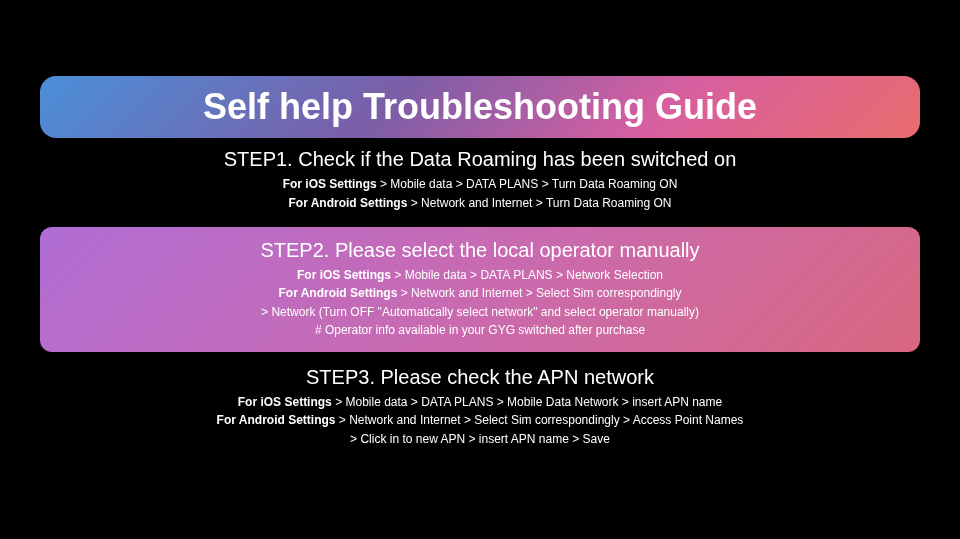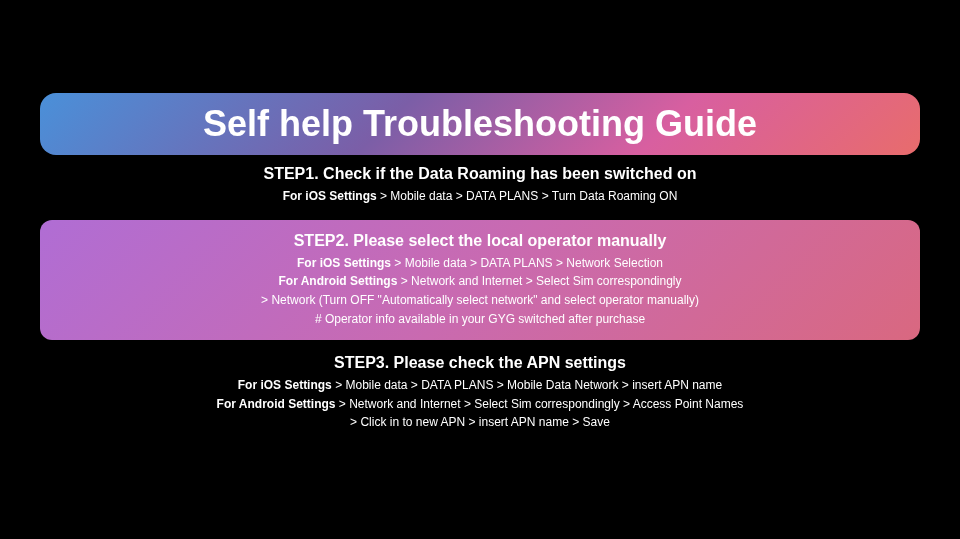--- a/index.html
+++ b/index.html
@@ -45,22 +45,22 @@
 
     .step-section.highlighted {
       background: linear-gradient(135deg, #b06dd4 0%, #c96ab0 50%, #d96880 100%);
       border-radius: 12px;
       padding: 12px 8px;
       margin-bottom: 14px;
     }
 
     .step-title {
       color: #ffffff;
-      font-size: 16px;
-      font-weight: 700;
+      font-size: 20px;
+      font-weight: 400;
       margin-bottom: 4px;
     }
 
     .step-line {
       color: #ffffff;
       font-size: 12px;
       line-height: 1.55;
       white-space: nowrap;
     }
 
@@ -73,36 +73,39 @@
 
 <div class="title-banner">
   <span class="title-text">Self help Troubleshooting Guide</span>
 </div>
 
 <div class="step-section">
   <div class="step-title">STEP1. Check if the Data Roaming has been switched on</div>
   <div class="step-line">
     <span class="bold">For iOS Settings</span><span> &gt; Mobile data &gt; DATA PLANS &gt; Turn Data Roaming ON</span>
   </div>
+  <div class="step-line">
+    <span class="bold">For Android Settings</span><span> &gt; Network and Internet &gt; Turn Data Roaming ON</span>
+  </div>
 </div>
 
 <div class="step-section highlighted">
   <div class="step-title">STEP2. Please select the local operator manually</div>
   <div class="step-line">
     <span class="bold">For iOS Settings</span><span> &gt; Mobile data &gt; DATA PLANS &gt; Network Selection</span>
   </div>
   <div class="step-line">
     <span class="bold">For Android Settings</span><span> &gt; Network and Internet &gt; Select Sim correspondingly</span>
   </div>
   <div class="step-line">&gt; Network (Turn OFF "Automatically select network" and select operator manually)</div>
   <div class="step-line"># Operator info available in your GYG switched after purchase</div>
 </div>
 
 <div class="step-section">
-  <div class="step-title">STEP3. Please check the APN settings</div>
+  <div class="step-title">STEP3. Please check the APN network</div>
   <div class="step-line">
     <span class="bold">For iOS Settings</span><span> &gt; Mobile data &gt; DATA PLANS &gt; Mobile Data Network &gt; insert APN name</span>
   </div>
   <div class="step-line">
     <span class="bold">For Android Settings</span><span> &gt; Network and Internet &gt; Select Sim correspondingly &gt; Access Point Names</span>
   </div>
   <div class="step-line">&gt; Click in to new APN &gt; insert APN name &gt; Save</div>
 </div>
 
 </body></html>

